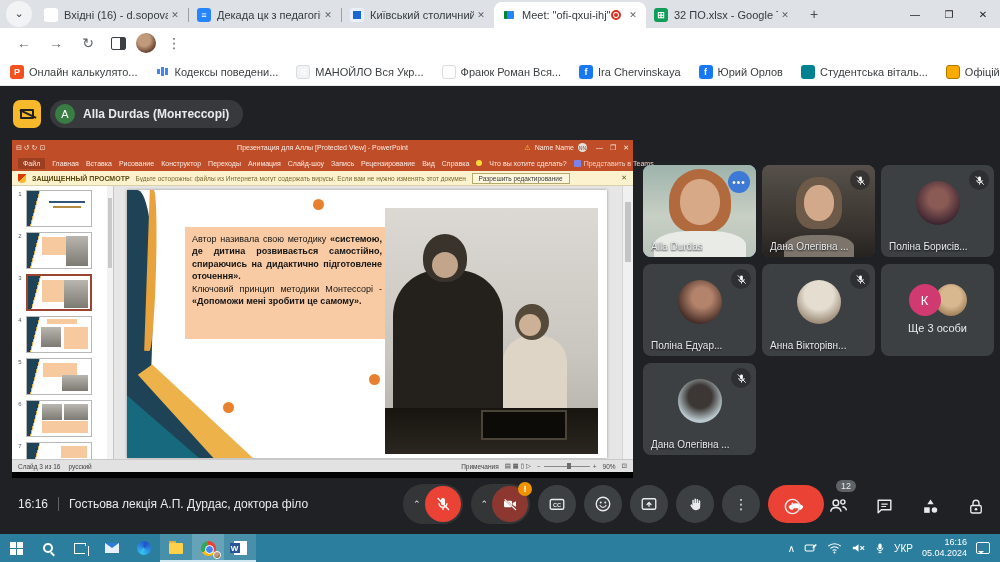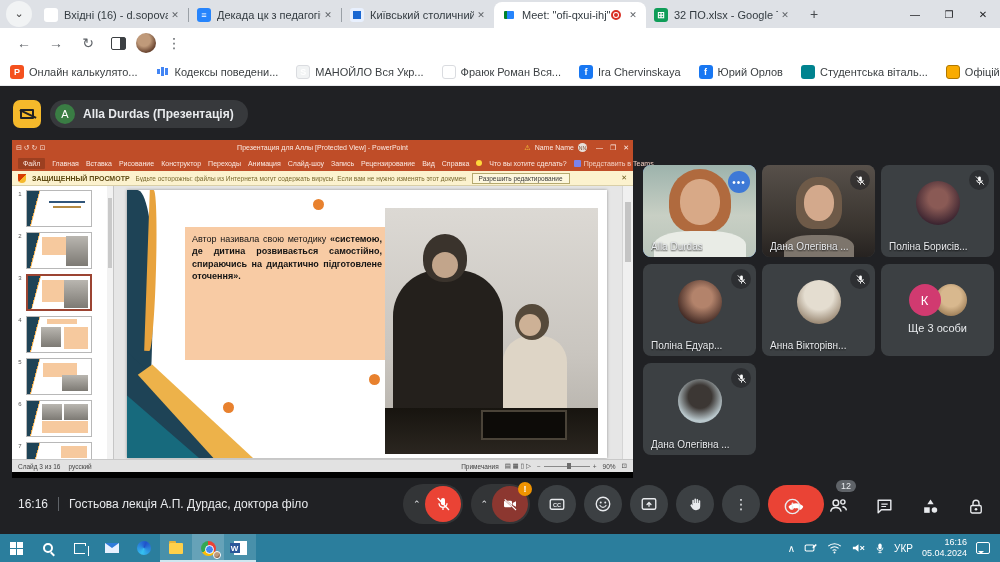--- a/index.html
+++ b/index.html
@@ -100,21 +100,21 @@
   .thumbs-scroll { position:absolute; right:0; top:0; bottom:0; width:6px; background:#f2f2f2;}
   .thumbs-scroll i{display:block;margin:12px 1px 0 1px;height:70px;background:#c9c9c9;}
   .canvas { flex:1; position:relative; }
   .slide { position:absolute; left:13px; top:4px; width:480px; height:268px; background:#fff; box-shadow:0 0 3px rgba(0,0,0,.35); overflow:hidden;}
   .deco-band { position:absolute; left:0; top:0; bottom:0; width:26px; background:#1e4356; border-radius:0 60% 45% 0/0 30% 70% 0;}
   .deco-gold { position:absolute; left:20px; top:0; bottom:40%; width:9px; background:#e8a33d; border-radius:0 80% 60% 0; transform:rotate(2deg);}
   .deco-bl { position:absolute; left:0; bottom:0; width:180px; height:130px; }
   .deco-bl .n1 { position:absolute; inset:0; background:#1e4356; clip-path:polygon(0 18%,62% 100%,0 100%);}
   .deco-bl .n2 { position:absolute; inset:0; background:#176a7d; clip-path:polygon(0 52%,40% 100%,0 100%);}
   .deco-bl .g1 { position:absolute; inset:0; background:#edb24a; clip-path:polygon(48% 100%,70% 100%,14% 28%,6% 36%);}
-  .txtbox { position:absolute; left:58px; top:37px; width:204px; height:133px; background:#f8cba4; padding:6px 7px; }
+  .txtbox { position:absolute; left:58px; top:37px; width:204px; height:112px; background:#f8cba4; padding:6px 7px; }
   .txtbox p { font-size:9px; line-height:1.38; color:#141414; text-align:justify; }
   .txtbox b { font-weight:bold; }
   .photo { position:absolute; left:258px; top:18px; width:213px; height:246px; background:linear-gradient(180deg,#d9d7d2 0%,#c7c4be 55%,#aoa 55%,#b3afa8 100%); overflow:hidden;}
   .ph-wall { position:absolute; inset:0; background:linear-gradient(180deg,#dcd9d4 0%,#c9c5bf 60%,#b0aca5 100%);}
   .woman-body { position:absolute; left:8px; top:62px; width:110px; height:190px; background:#24201c; border-radius:46px 46px 0 0;}
   .woman-head { position:absolute; left:38px; top:26px; width:44px; height:48px; background:#3a332c; border-radius:50% 50% 45% 45%;}
   .woman-face { position:absolute; left:47px; top:44px; width:26px; height:26px; background:#c2a58b; border-radius:50%;}
   .child-body { position:absolute; left:118px; top:128px; width:64px; height:120px; background:#ded5c6; border-radius:26px 26px 0 0;}
   .child-head { position:absolute; left:130px; top:96px; width:34px; height:36px; background:#55493a; border-radius:50%;}
   .child-face { position:absolute; left:134px; top:106px; width:22px; height:22px; background:#cdb196; border-radius:50%;}
@@ -309,21 +309,21 @@
 
   </div>
 
   <div class="meet">
 
     <div class="present-warn">
         <i></i>
       </div>
     <div class="presenter-pill">
       <span class="pill-avatar">A</span>
-      <span class="pill-name">Alla Durdas (Презентація)</span>
+      <span class="pill-name">Alla Durdas (Монтессорі)</span>
     </div>
 
     <div class="share">
       <div class="ppt">
 
         <div class="ppt-titlebar">
           <span class="qat">⊟ ↺ ↻ ⊡</span>
           <span class="ppt-title">Презентация для Аллы [Protected View] - PowerPoint</span>
           <span class="ppt-tb-right">
             <span class="warn-tri">⚠</span>
@@ -441,20 +441,21 @@
                 </div>
 
               <span class="dot" style="left:186px;top:9px;"></span>
               <span class="dot" style="left:64px;top:38px;"></span>
               <span class="dot" style="left:242px;top:184px;"></span>
               <span class="dot" style="left:96px;top:212px;"></span>
               <span class="dot" style="left:392px;top:242px;"></span>
 
               <div class="txtbox">
                 <p><span>Автор називала свою методику </span><b>«системою, де дитина розвивається самостійно, спираючись на дидактично підготовлене оточення».</b></p>
+                <p><span>Ключовий принцип методики Монтессорі - </span><b>«Допоможи мені зробити це самому».</b></p>
               </div>
 
               <div class="photo">
                 <span class="ph-wall"></span>
                 <span class="woman-body"></span>
                 <span class="woman-head"></span>
                 <span class="woman-face"></span>
                 <span class="child-body"></span>
                 <span class="child-head"></span>
                 <span class="child-face"></span>

